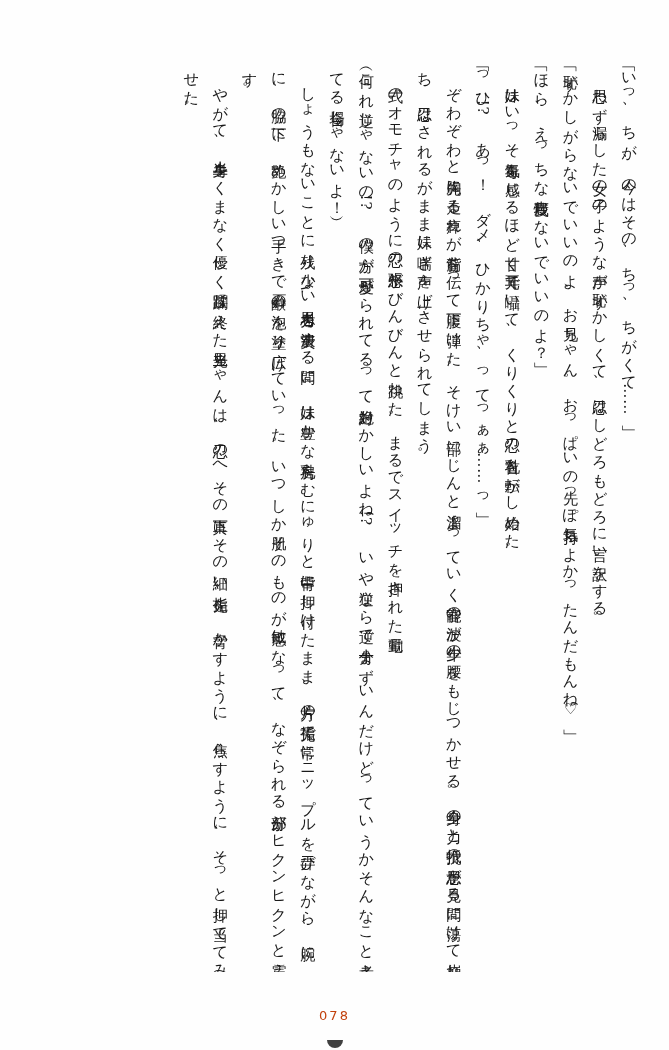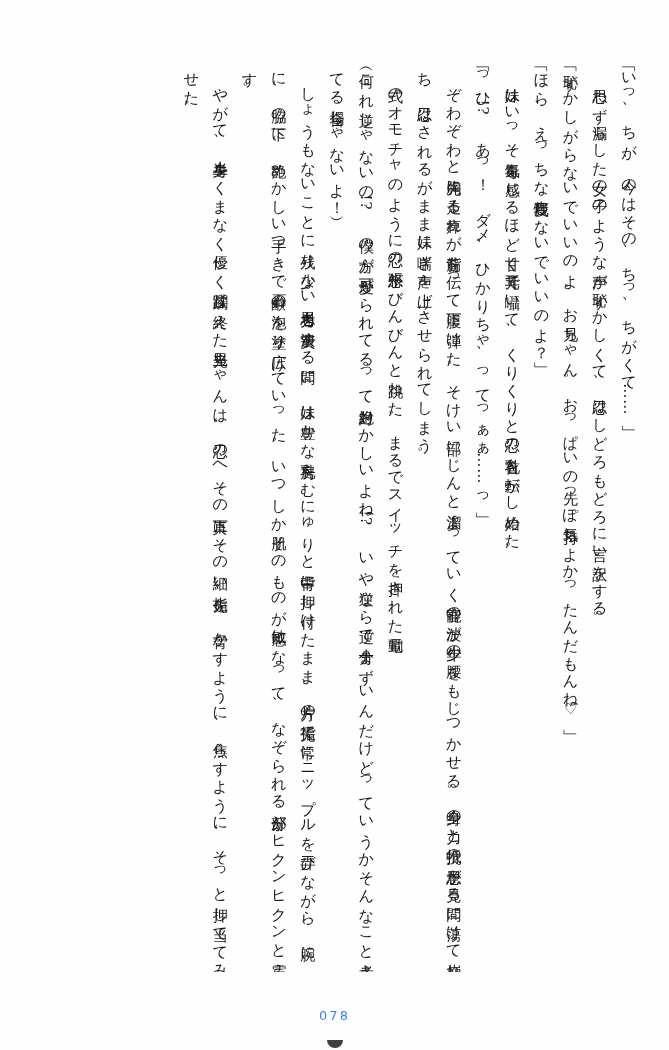--- a/index.html
+++ b/index.html
@@ -51,21 +51,21 @@
   }
   .pagenum {
     position: absolute;
     bottom: 27px;
     left: 0;
     right: 0;
     text-align: center;
     font-family: "DejaVu Sans", "Liberation Sans", sans-serif;
     font-size: 13px;
     letter-spacing: 0.16em;
-    color: #3b82f6;
+    color: #c2410c;
   }
   .footmark {
     position: absolute;
     bottom: 2px;
     left: 50%;
     transform: translateX(-50%);
     width: 16px;
     height: 8px;
     border-radius: 50% 50% 50% 50% / 0 0 100% 100%;
     background: #2b2b2b;

